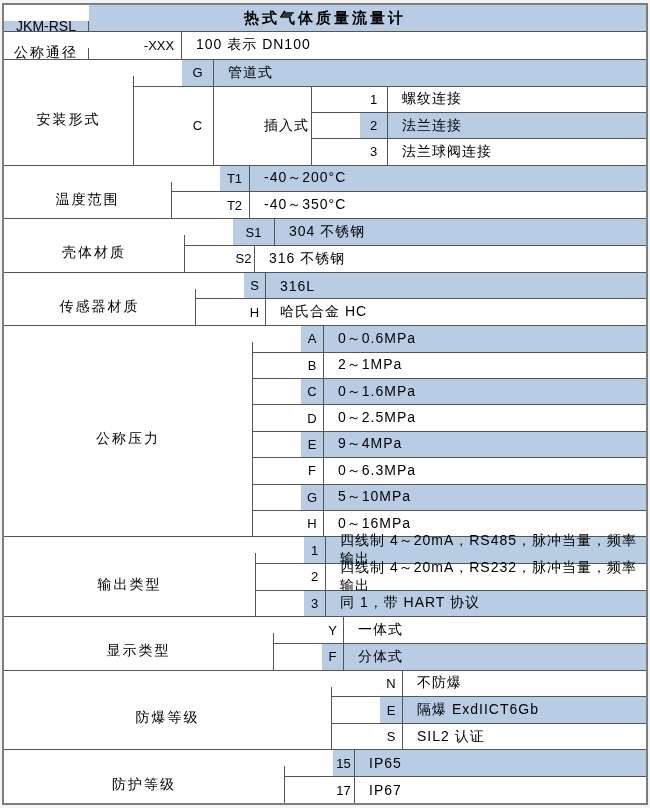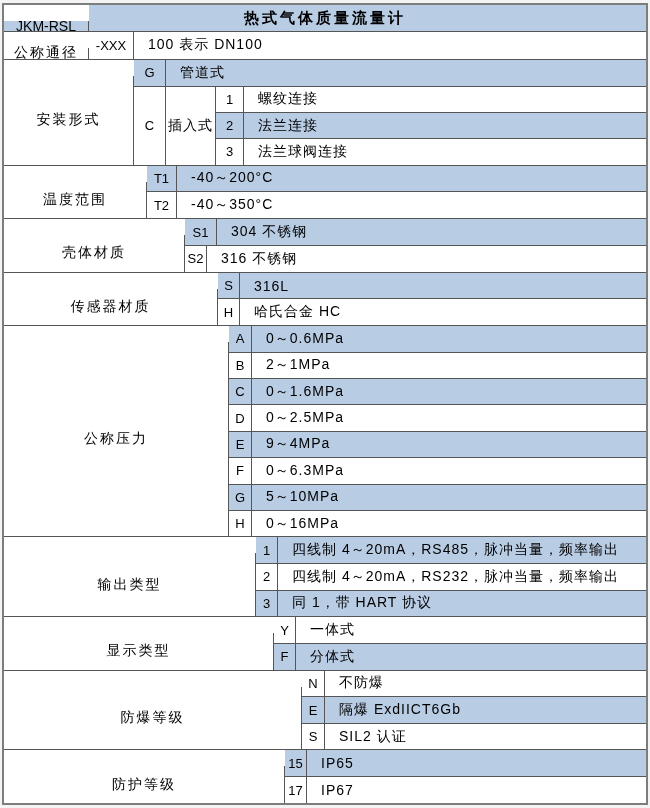--- a/index.html
+++ b/index.html
@@ -24,21 +24,21 @@
     justify-content: center; border-right: 1px solid #555;
     font-size: 14px; letter-spacing: 2px; background: #fff;
     flex: 0 0 auto;
     margin-top: 16px;
   }
   .rows { flex: 1 1 auto; display: flex; flex-direction: column; min-width: 0; }
   .r { flex: 1 1 0; display: flex; border-bottom: 1px solid #555; min-height: 0; }
   .rows > .r:last-child { border-bottom: 0; }
   .code {
     justify-content: center; border-right: 1px solid #555;
-    font-size: 13px; flex: 0 0 auto;
+    font-size: 13px; flex: 0 0 auto; margin-left: 48px;
   }
   .sub-lbl { font-size: 14px; letter-spacing: 1px; }
   .desc { flex: 1 1 auto; padding-left: 14px; font-size: 14px; letter-spacing: 1px; }
   .blue { background: #b8cce4; }
   
   .hdr { position: relative; }
   .hdr-title-overlay {
     position: absolute; left: 0; right: 0; top: 0; bottom: 0;
     display: flex; align-items: center; justify-content: center;
     font-size: 15px; font-weight: bold; letter-spacing: 3px;
@@ -85,63 +85,63 @@
           <div class="r">
             <div class="cell code" style="width:28px">3</div>
             <div class="cell desc">法兰球阀连接</div>
           </div>
         </div>
       </div>
     </div>
   </div>
 
   <div class="sec" style="flex:2">
-    <div class="cell lbl" style="width:143px">温度范围</div>
+    <div class="cell lbl" style="width:168px">温度范围</div>
     <div class="rows">
       <div class="r">
         <div class="cell code blue" style="width:30px">T1</div>
         <div class="cell desc blue">-40～200°C</div>
       </div>
       <div class="r">
         <div class="cell code" style="width:30px">T2</div>
         <div class="cell desc">-40～350°C</div>
       </div>
     </div>
   </div>
 
   <div class="sec" style="flex:2">
     <div class="cell lbl" style="width:181px">壳体材质</div>
     <div class="rows">
       <div class="r">
-        <div class="cell code blue" style="width:32px">S1</div>
+        <div class="cell code blue" style="width:42px">S1</div>
         <div class="cell desc blue">304 不锈钢</div>
       </div>
       <div class="r">
         <div class="cell code" style="width:22px">S2</div>
         <div class="cell desc">316 不锈钢</div>
       </div>
     </div>
   </div>
 
   <div class="sec" style="flex:2">
-    <div class="cell lbl" style="width:214px">传感器材质</div>
+    <div class="cell lbl" style="width:192px">传感器材质</div>
     <div class="rows">
       <div class="r">
         <div class="cell code blue" style="width:22px">S</div>
         <div class="cell desc blue">316L</div>
       </div>
       <div class="r">
         <div class="cell code" style="width:22px">H</div>
         <div class="cell desc">哈氏合金 HC</div>
       </div>
     </div>
   </div>
 
   <div class="sec" style="flex:8">
-    <div class="cell lbl" style="width:225px">公称压力</div>
+    <div class="cell lbl" style="width:249px">公称压力</div>
     <div class="rows">
       <div class="r">
         <div class="cell code blue" style="width:23px">A</div>
         <div class="cell desc blue">0～0.6MPa</div>
       </div>
       <div class="r">
         <div class="cell code" style="width:23px">B</div>
         <div class="cell desc">2～1MPa</div>
       </div>
       <div class="r">
@@ -197,21 +197,21 @@
         <div class="cell desc">一体式</div>
       </div>
       <div class="r">
         <div class="cell code blue" style="width:22px">F</div>
         <div class="cell desc blue">分体式</div>
       </div>
     </div>
   </div>
 
   <div class="sec" style="flex:3">
-    <div class="cell lbl" style="width:298px">防爆等级</div>
+    <div class="cell lbl" style="width:328px">防爆等级</div>
     <div class="rows">
       <div class="r">
         <div class="cell code" style="width:23px">N</div>
         <div class="cell desc">不防爆</div>
       </div>
       <div class="r">
         <div class="cell code blue" style="width:23px">E</div>
         <div class="cell desc blue">隔爆 ExdIICT6Gb</div>
       </div>
       <div class="r">

